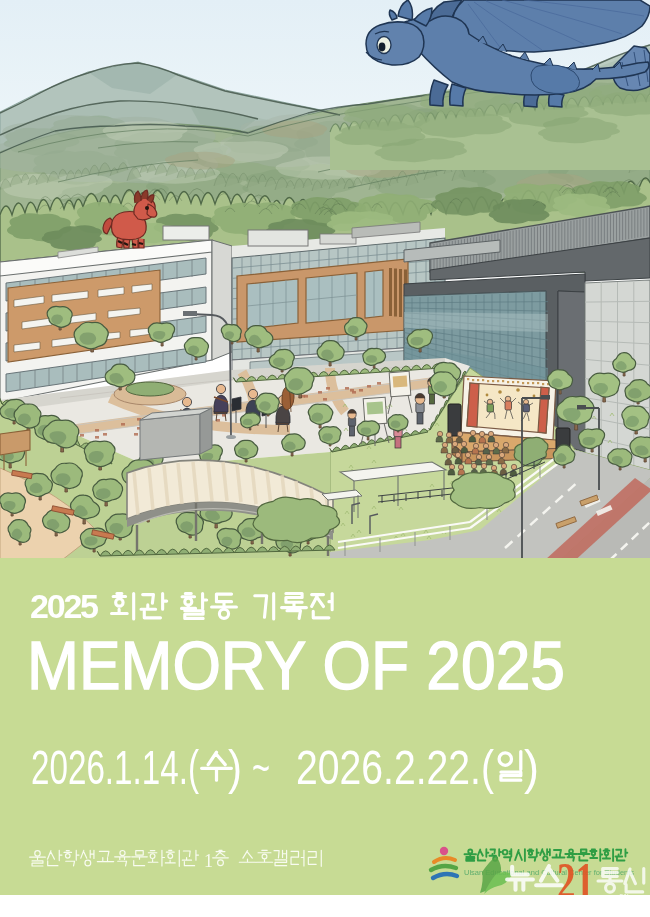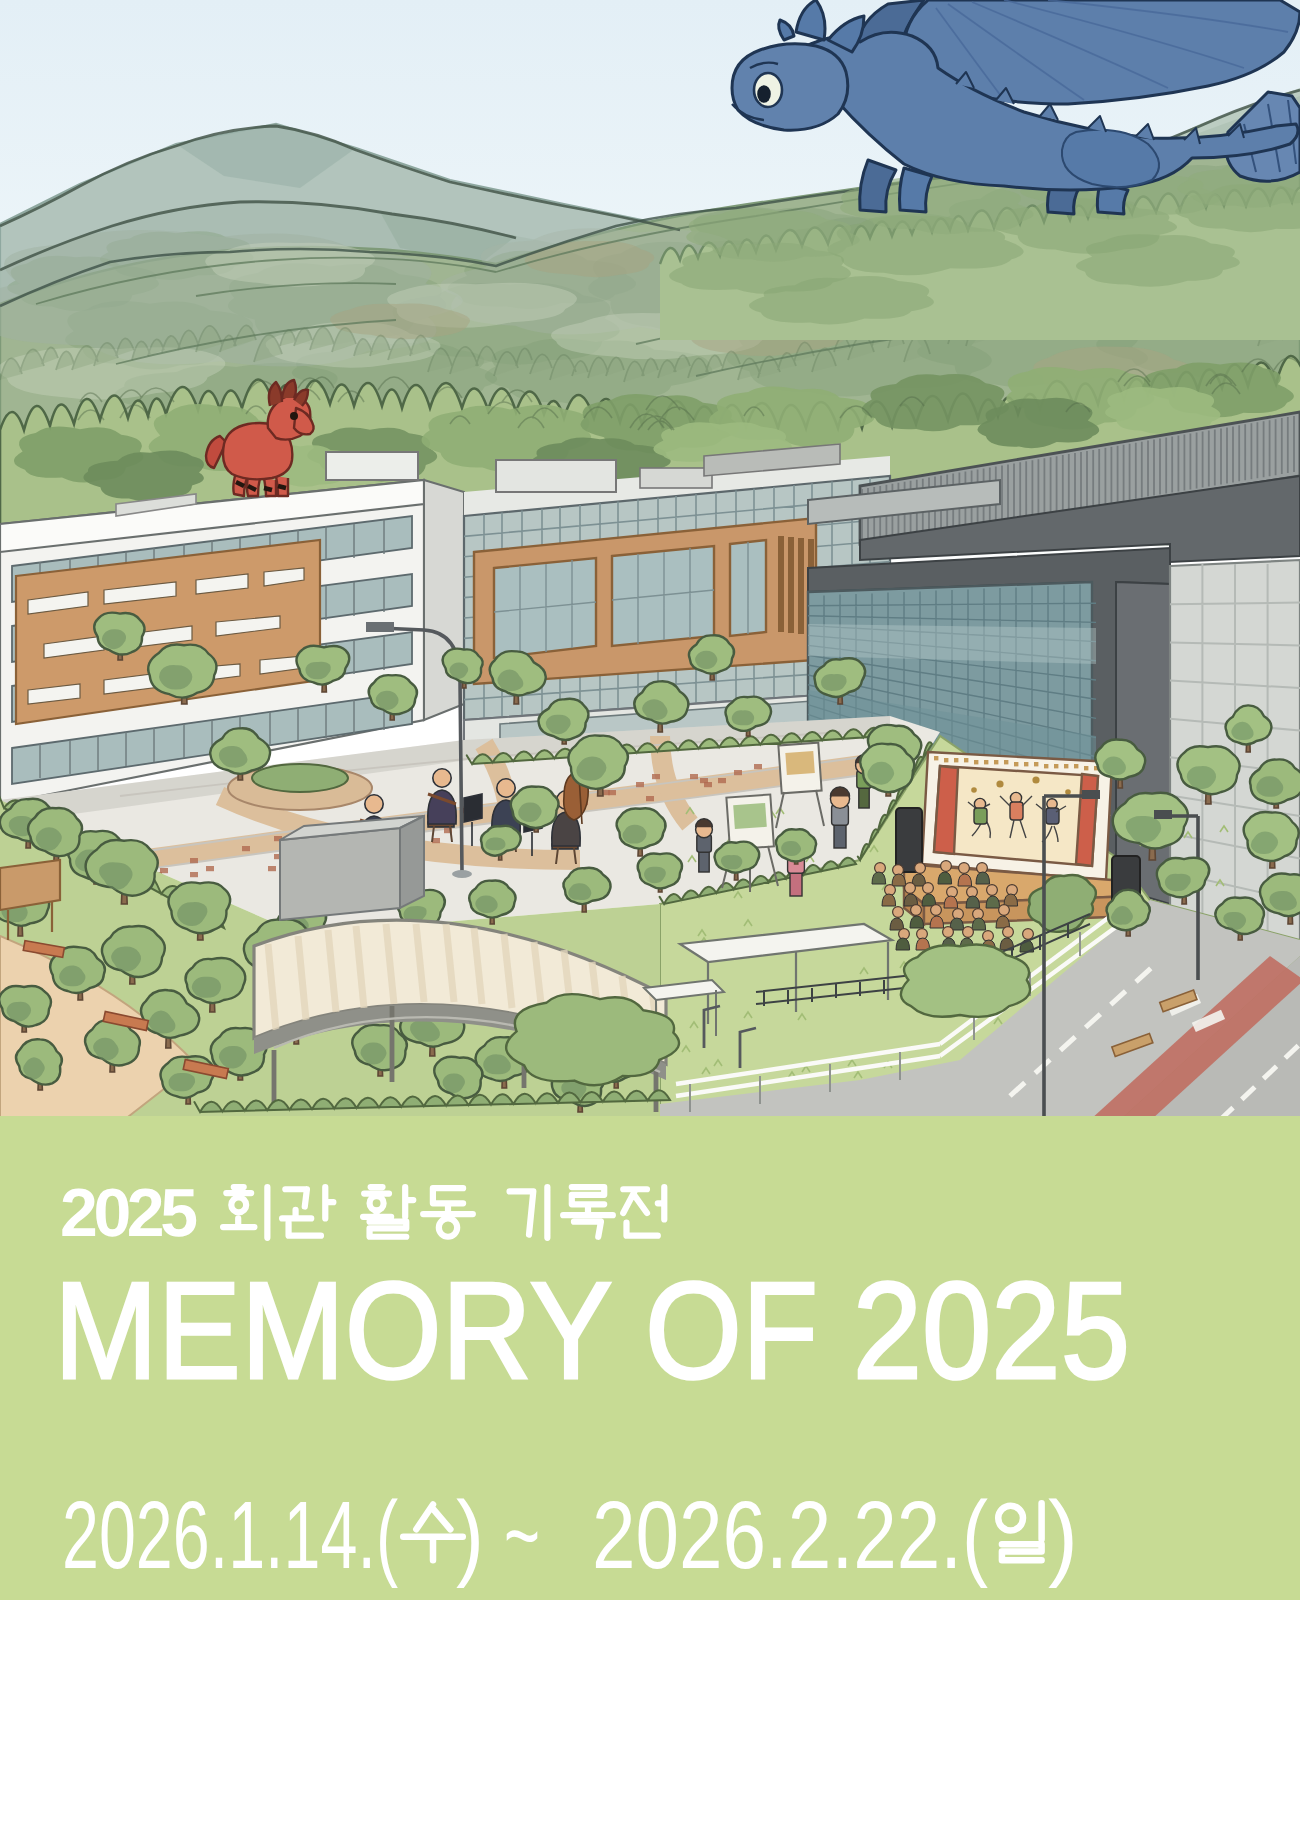--- a/index.html
+++ b/index.html
@@ -1,14 +1,14 @@
 <!DOCTYPE html>
 <html><head><meta charset="utf-8"><style>
 html,body{margin:0;padding:0;background:#fff}
-#poster{position:relative;width:650px;height:800px;overflow:hidden}
+#poster{position:relative;width:650px;height:895px;overflow:hidden}
 </style></head><body>
 <div id="poster">
 <svg width="650" height="917" viewBox="0 0 650 917" xmlns="http://www.w3.org/2000/svg">
 <defs>
 <g id="hg회">
           <path d="M21.8 2L40.2 2 M8 13L54 13 M30 60L30 72 M2 76L60 76 M84 2L84 96" fill="none"></path>
           <circle cx="31" cy="35" r="13.8" fill="none"></circle>
         </g>
 <g id="hg관">
           <path d="M8 6L48 6 M48 6L44 38 M27 44L27 55 M2 60L56 60 M82 2L82 60 M82 30L97 30 M14 68L14 92 M14 92L74 92" fill="none"></path>

